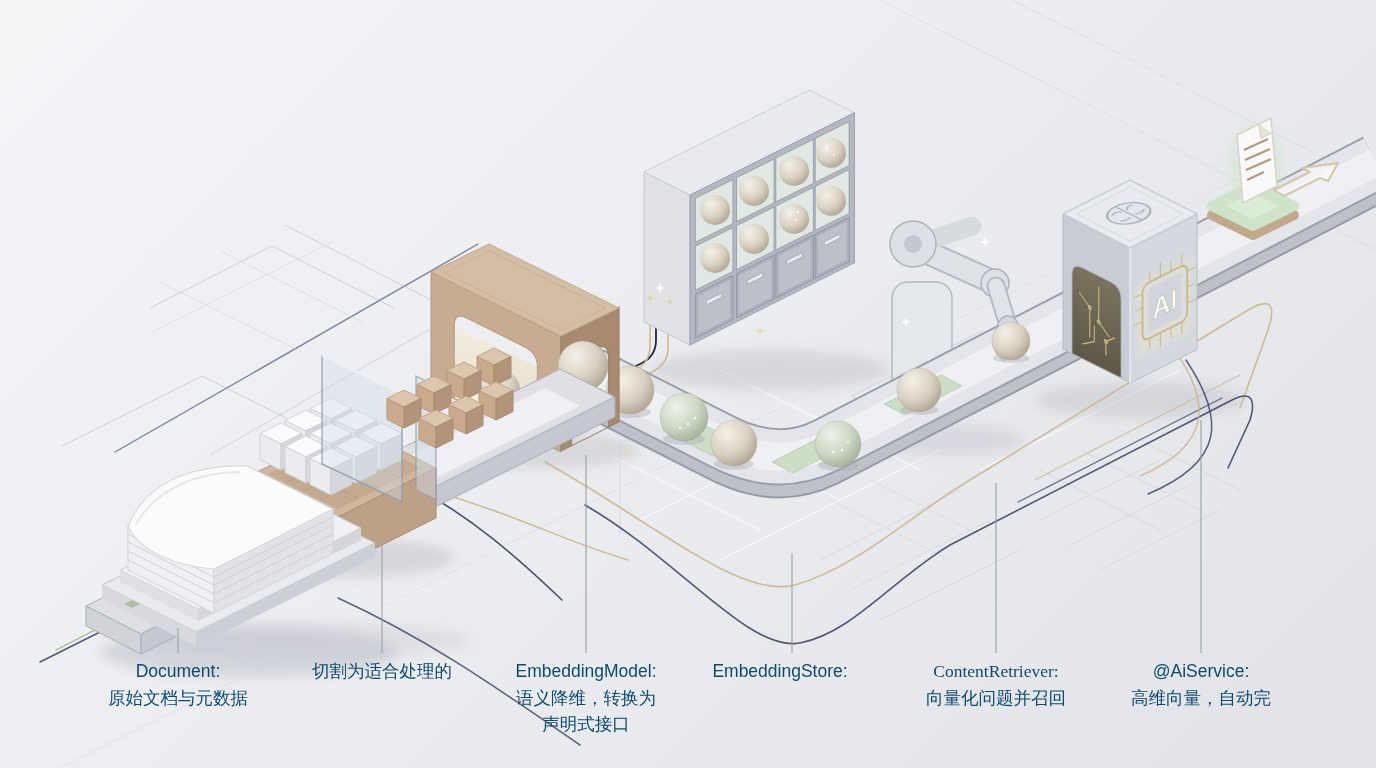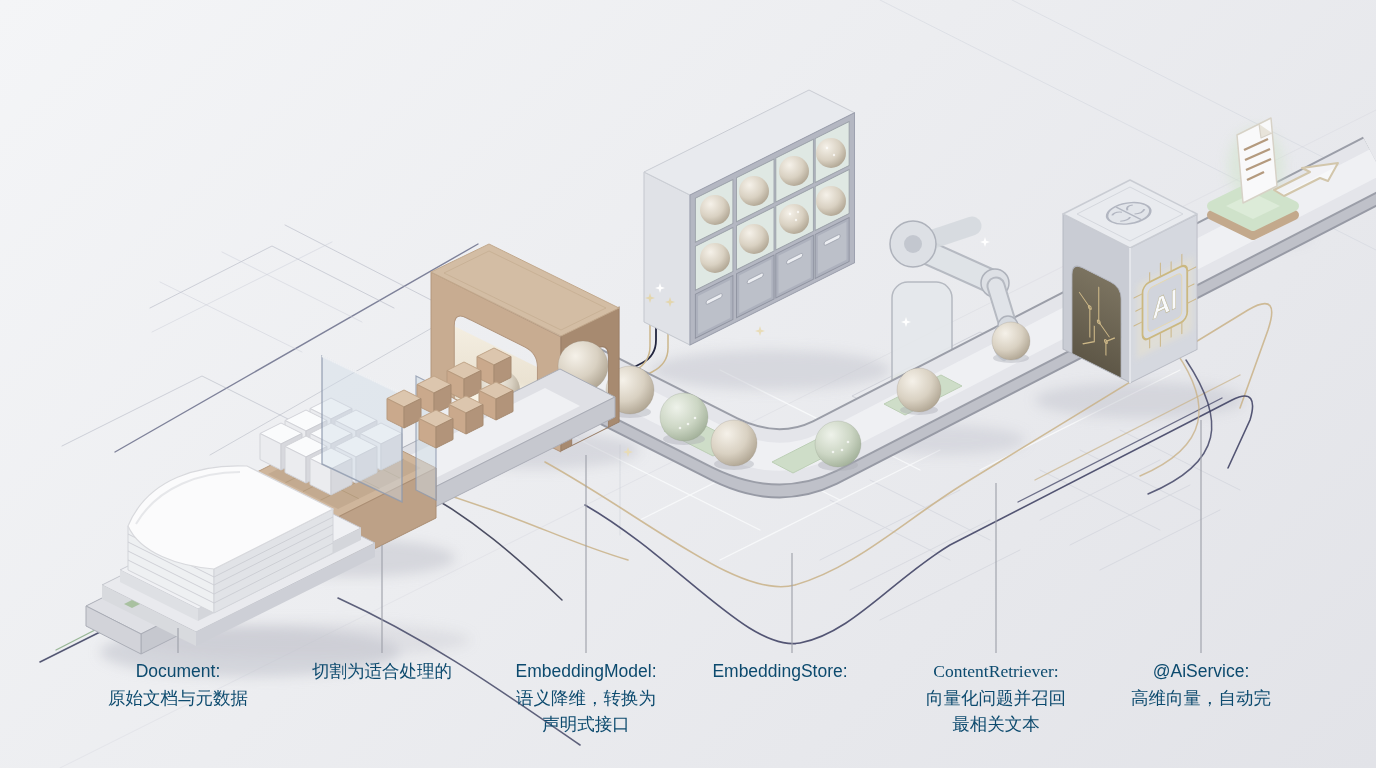--- a/index.html
+++ b/index.html
@@ -409,21 +409,20 @@
     <span>EmbeddingModel:</span>
     <span>语义降维，转换为</span>
     <span>声明式接口</span>
   </div>
   <div class="comp-label l4">
     <span>EmbeddingStore:</span>
   </div>
   <div class="comp-label l5">
     <span>ContentRetriever:</span>
     <span>向量化问题并召回</span>
-    <span>最相关文本</span>
   </div>
   <div class="comp-label l6">
     <span>@AiService:</span>
     <span>高维向量，自动完</span>
   </div>
 </div>
 
 </div>
 
 </body></html>

